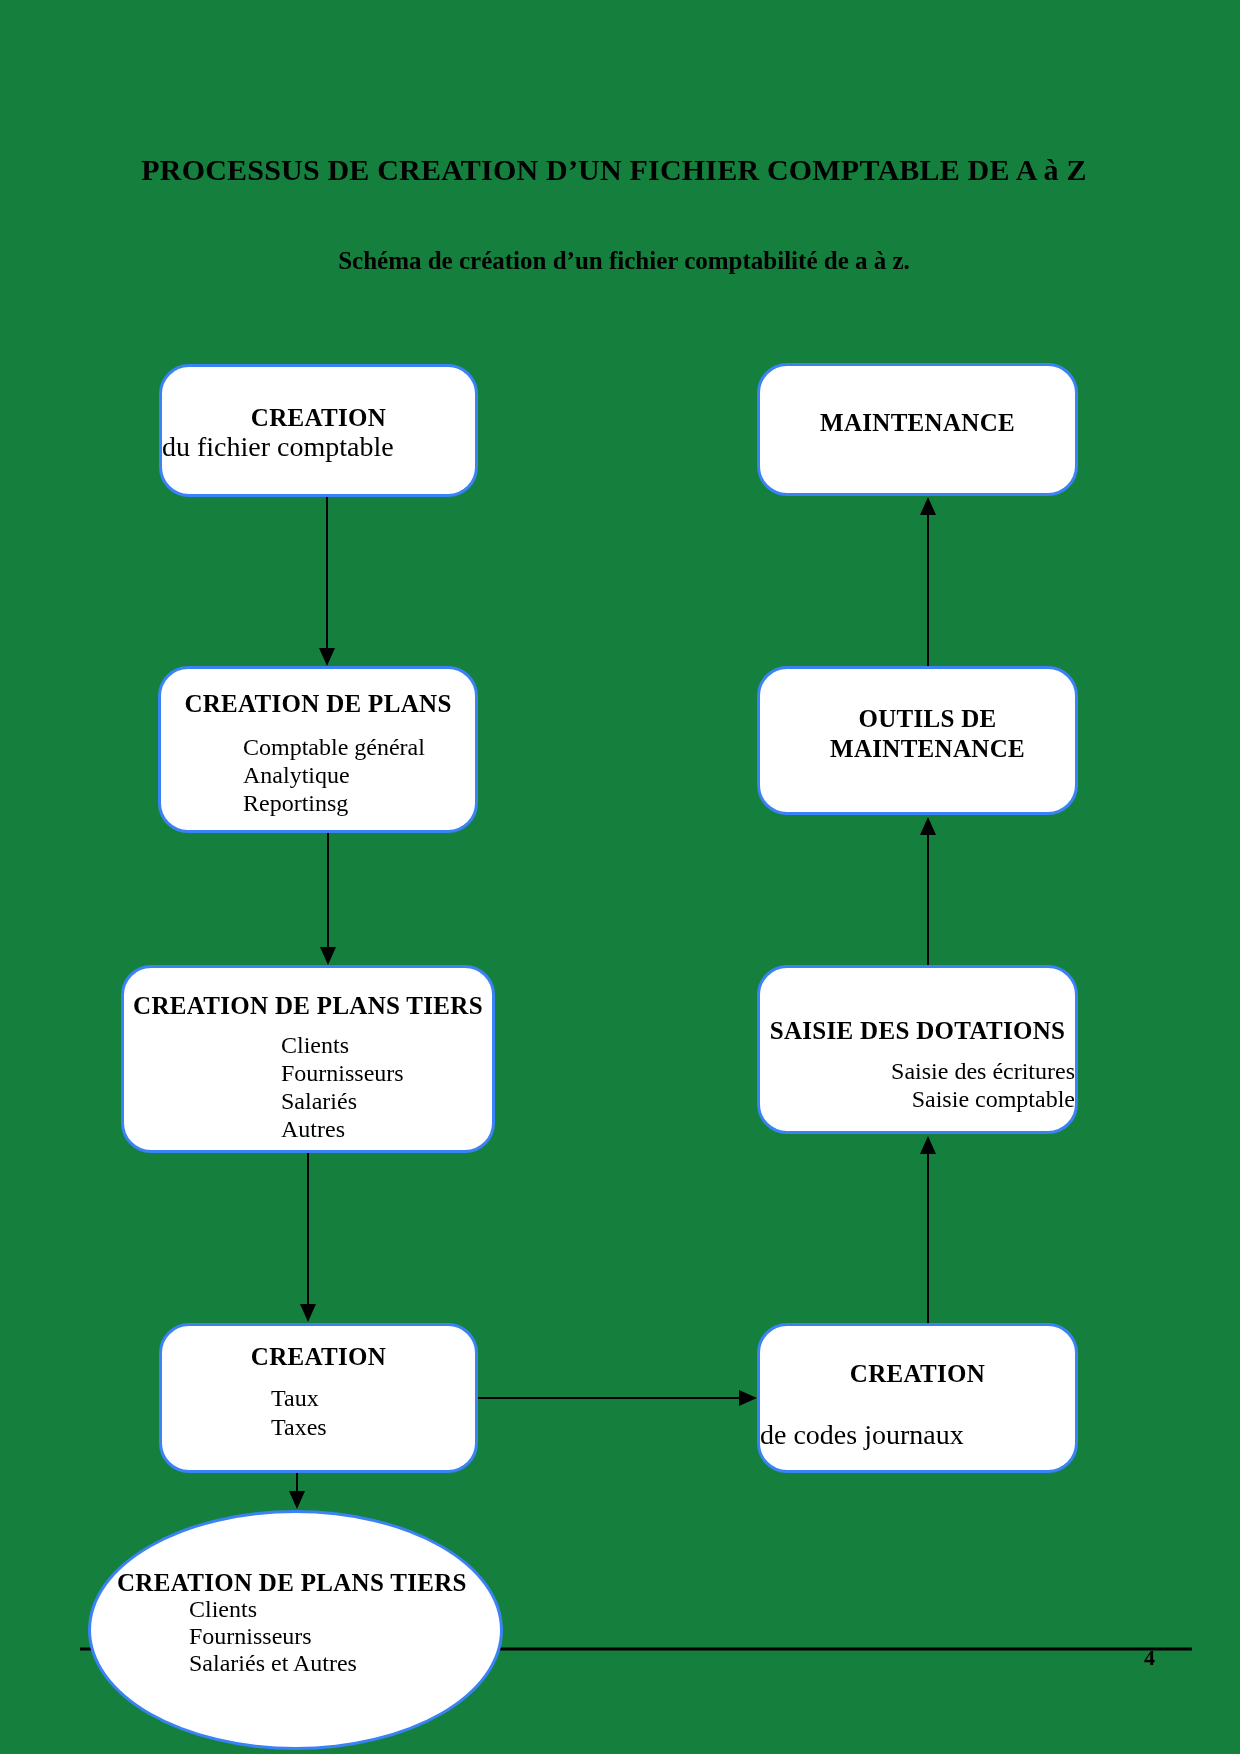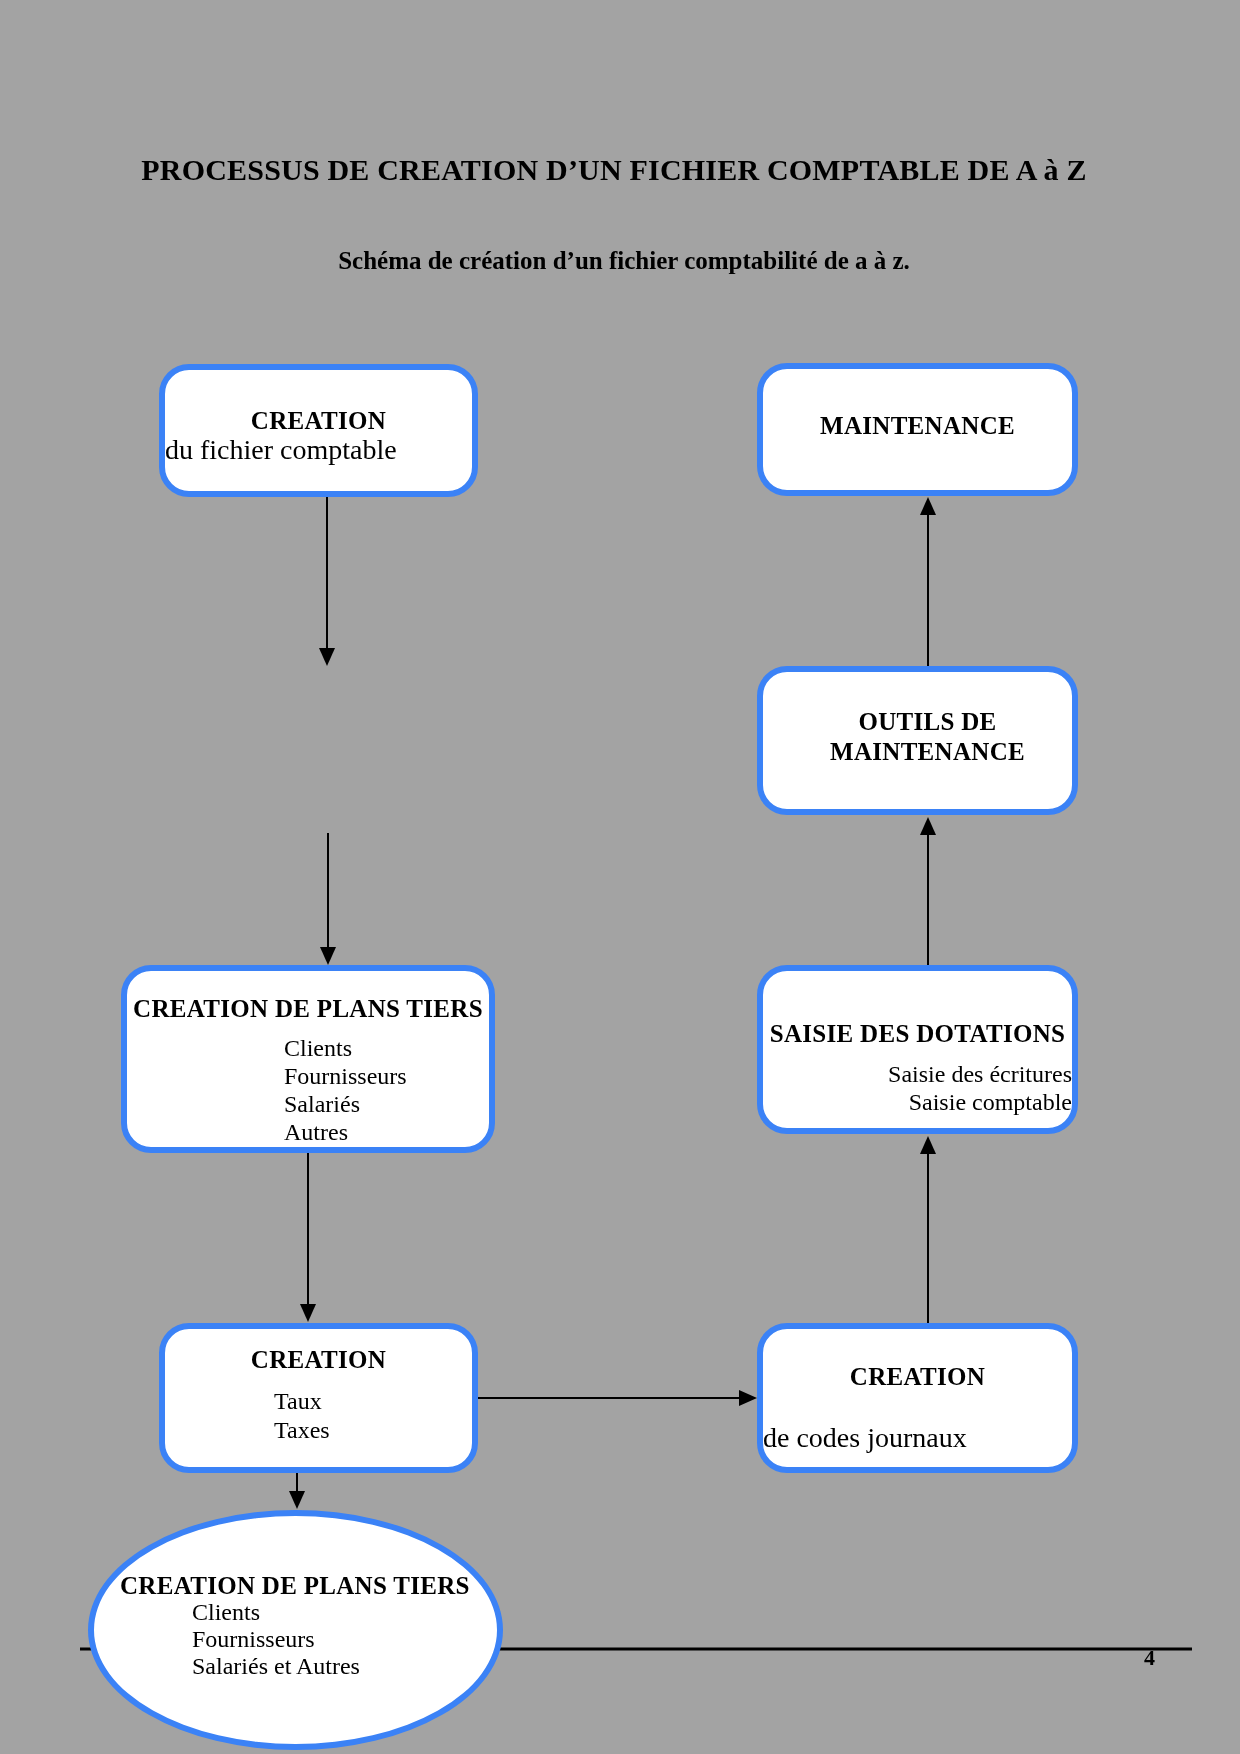--- a/index.html
+++ b/index.html
@@ -1,37 +1,37 @@
 <!DOCTYPE html>
 <html><head>
 <meta charset="utf-8">
 <style>
   html,body { margin:0; padding:0; background:#fff; }
   .page {
-    position:relative; width:1240px; height:1754px; background:#a3a3a3;
+    position:relative; width:1240px; height:1754px; background:#15803d;
     font-family:"Liberation Serif","DejaVu Serif",serif; color:#000;
     overflow:hidden;
   }
   .page-title {
     position:absolute; top:153px; left:0; width:1228px;
     text-align:center; font-weight:bold; font-size:30px; letter-spacing:0.2px;
     white-space:nowrap;
   }
   .page-subtitle {
     position:absolute; top:247px; left:0; width:1248px;
     text-align:center; font-weight:bold; font-size:25px;
     white-space:nowrap;
   }
   svg.connectors {
     position:absolute; left:0; top:0; width:1240px; height:1754px;
     z-index:1;
   }
   .node {
     position:absolute; box-sizing:border-box; background:#ffffff;
-    border:6px solid #3b82f6; border-radius:30px; z-index:2;
+    border:3px solid #3b82f6; border-radius:30px; z-index:2;
   }
   .node-title {
     font-weight:bold; font-size:25px; line-height:30px; text-align:center;
     white-space:pre-line; letter-spacing:0.3px;
   }
   .node-sub { font-size:28px; line-height:28px; text-align:left; }
   .node-items { font-size:24px; line-height:28px; text-align:left; }
   .node-item { white-space:nowrap; }
 
   #n-creation-fichier { left:159px; top:364px;  width:319px; height:133px; padding-top:36px; }
@@ -110,20 +110,28 @@
       <line x1="928" y1="666" x2="928" y2="515" stroke="#000" stroke-width="2"></line>
       <polygon points="920,515 936,515 928,497" fill="#000"></polygon>
     </g>
   </svg>
 
   <div class="node" id="n-creation-fichier">
     <div class="node-title">CREATION</div>
     <div class="node-sub">du fichier comptable</div>
   </div>
 
+  <div class="node" id="n-creation-plans">
+    <div class="node-title">CREATION DE PLANS</div>
+    <div class="node-items">
+      <div class="node-item">Comptable général</div>
+      <div class="node-item">Analytique</div>
+      <div class="node-item">Reportinsg</div>
+    </div>
+  </div>
 
   <div class="node" id="n-plans-tiers">
     <div class="node-title">CREATION DE PLANS TIERS</div>
     <div class="node-items">
       <div class="node-item">Clients</div>
       <div class="node-item">Fournisseurs</div>
       <div class="node-item">Salariés</div>
       <div class="node-item">Autres</div>
     </div>
   </div>

